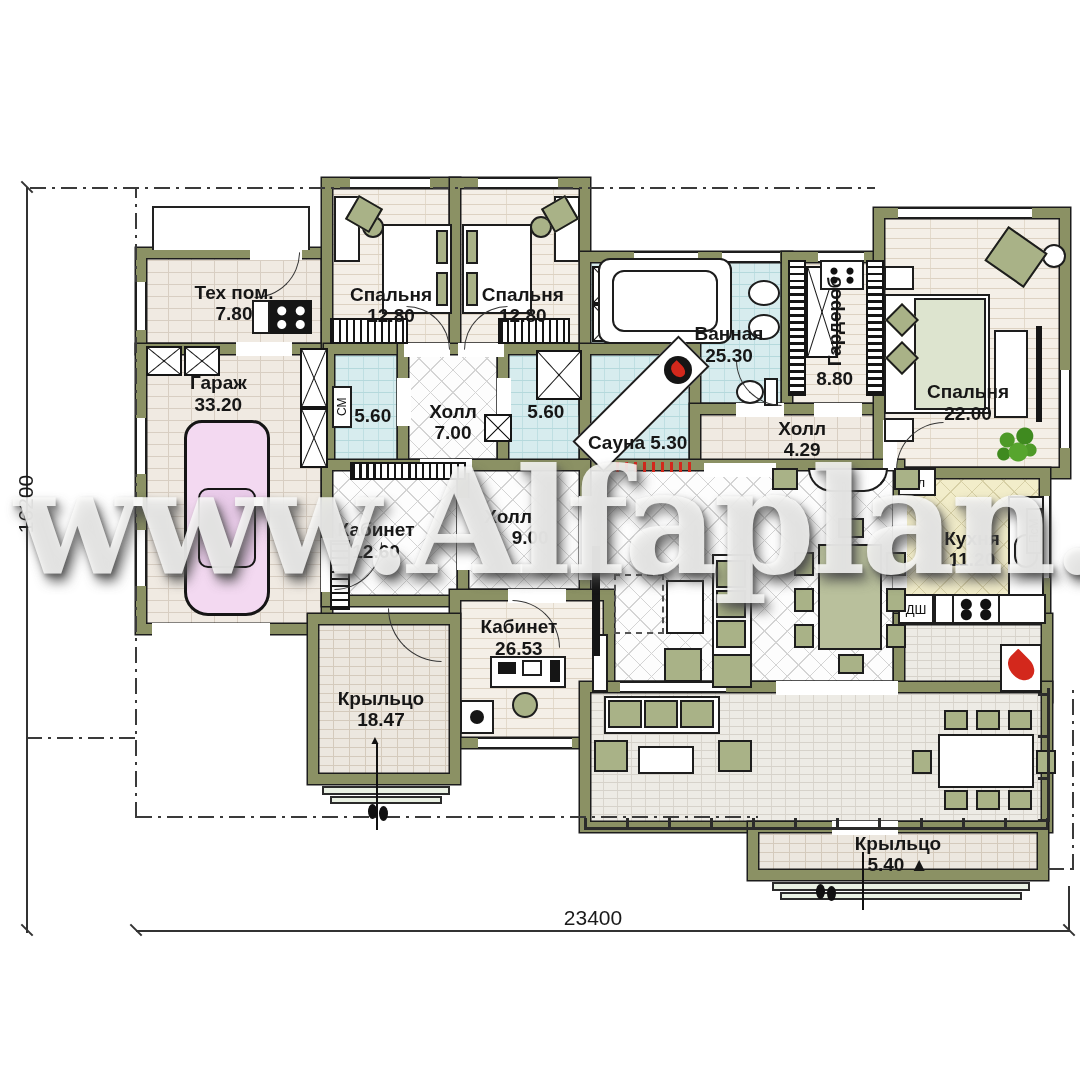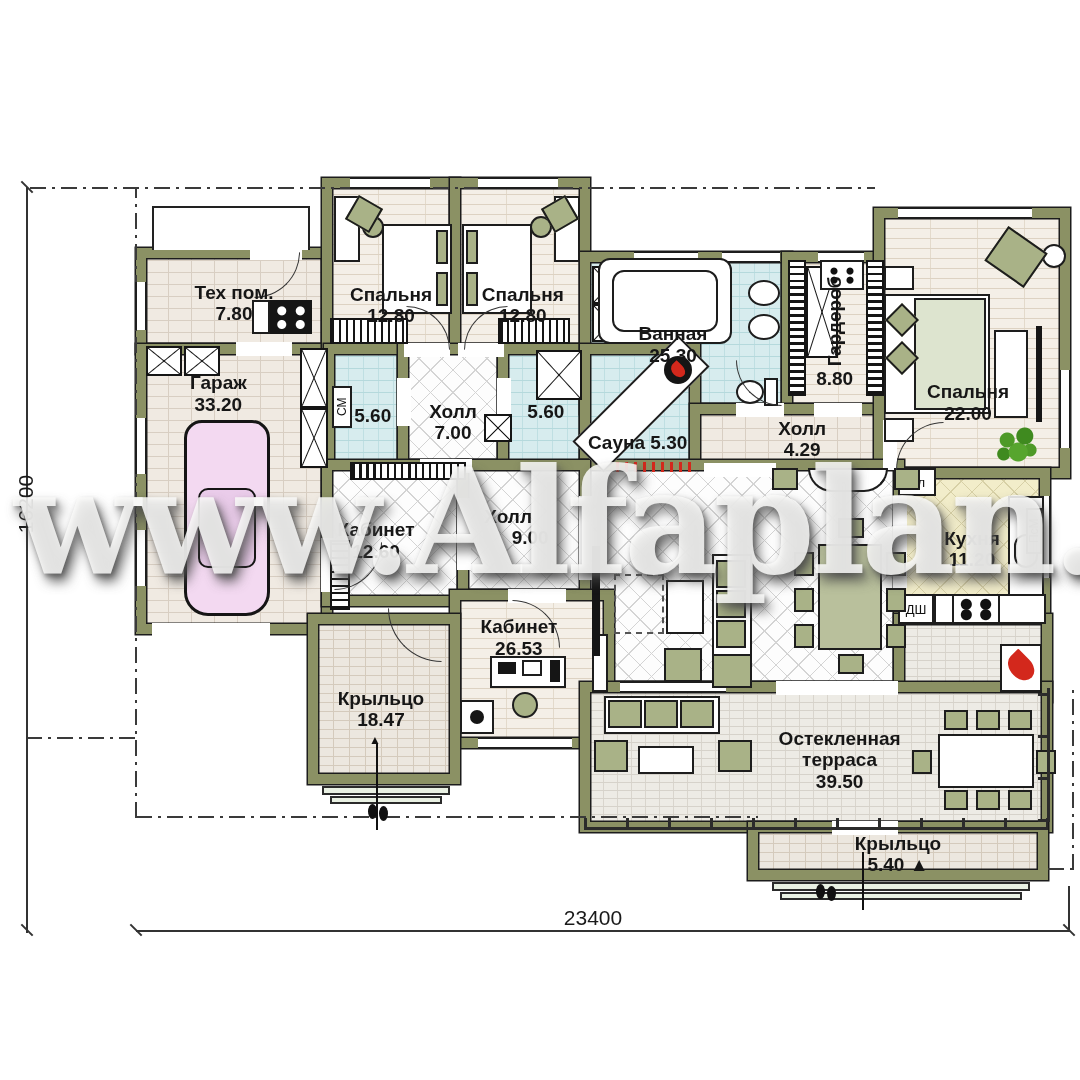--- a/index.html
+++ b/index.html
@@ -352,21 +352,21 @@
     <div class="rlabel" style="left: 372.72px; top: 415.5px;">
       <span style="display: block;">5.60</span>
     </div>
     <div class="rlabel" style="left: 453px; top: 422.12px;">
       <span style="display: block;">Холл</span>
       <span style="display: block;">7.00</span>
     </div>
     <div class="rlabel" style="left: 545.84px; top: 411.6px;">
       <span style="display: block;">5.60</span>
     </div>
-    <div class="rlabel" style="left: 673px; top: 344.34px;">
+    <div class="rlabel" style="left: 729px; top: 344.34px;">
       <span style="display: block;">Ванная</span>
       <span style="display: block;">25.30</span>
     </div>
     <div class="rlabel" style="left: 834.64px; top: 333px;">
       <span class="vert" style="display: block;">Гардероб</span>
       <span style="display: block;">8.80</span>
     </div>
     <div class="rlabel" style="left: 637.6px; top: 443px; text-align: right;"><span>Сауна 5.30</span></div>
     <div class="rlabel" style="left: 802.2px; top: 439px;">
       <span style="display: block;">Холл</span>
@@ -389,21 +389,17 @@
       <span style="display: block; margin-left: 44px;">9.00</span>
     </div>
     <div class="rlabel" style="left: 518.88px; top: 637.4px;">
       <span style="display: block;">Кабинет</span>
       <span style="display: block;">26.53</span>
     </div>
     <div class="rlabel" style="left: 380.96px; top: 709.2px;">
       <span style="display: block;">Крыльцо</span>
       <span style="display: block;">18.47</span>
     </div>
-    <div class="rlabel wrap" style="left: 839.6px; top: 760px;">
-      <span style="display: block;">Остекленная терраса</span>
-      <span style="display: block;">39.50</span>
-    </div>
     <div class="rlabel" style="left: 898px; top: 853.9px;">
       <span style="display: block;">Крыльцо</span>
       <span style="display: block;">5.40 ▲</span>
     </div>
   </div>
 
 </body></html>

